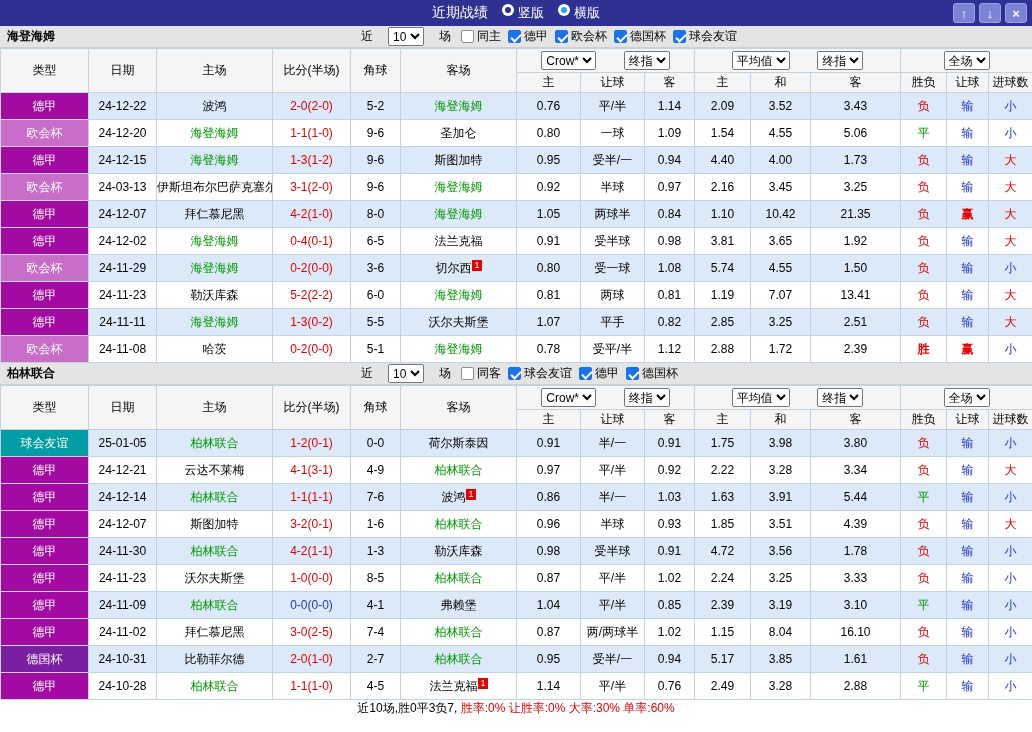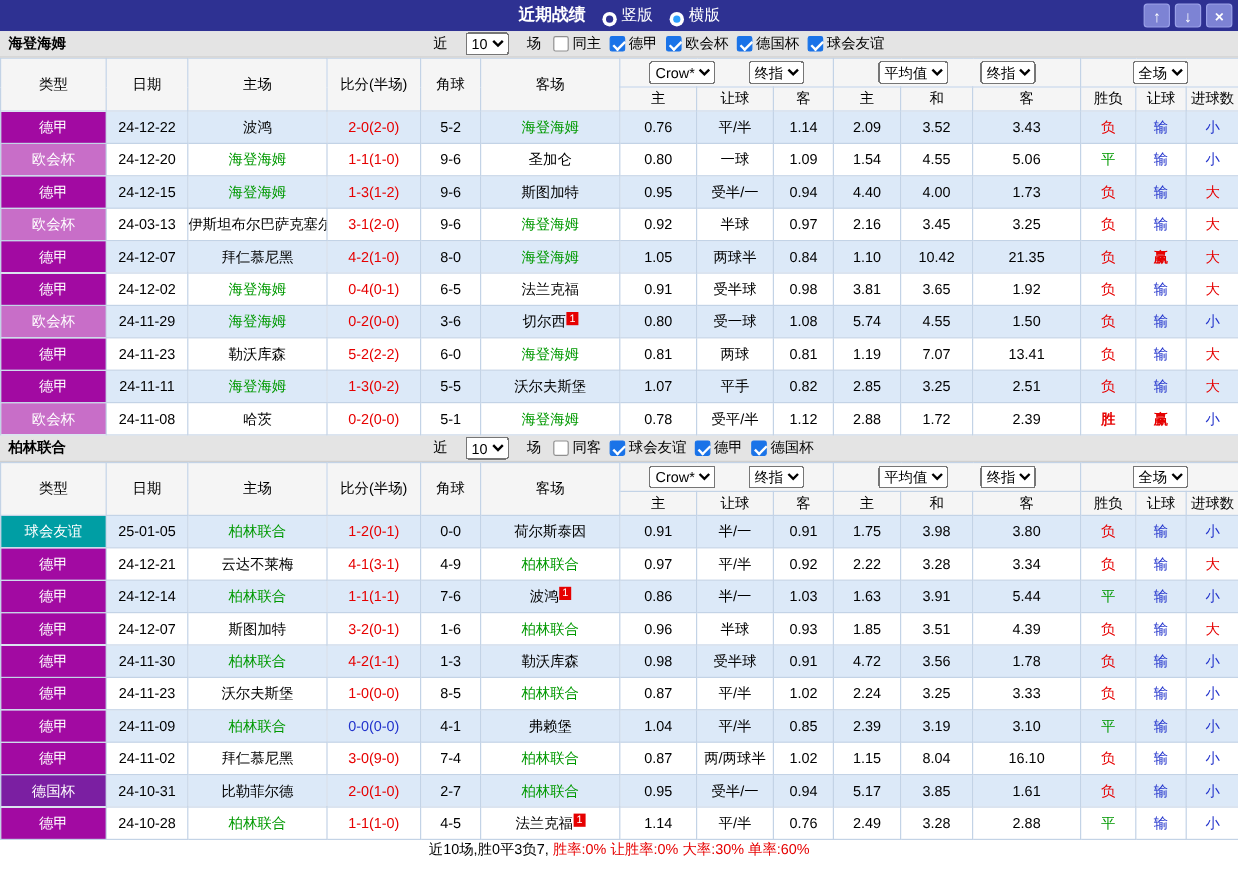--- a/index.html
+++ b/index.html
@@ -2,22 +2,22 @@
 <html><head>
 <meta charset="utf-8">
 <style>
   *{margin:0;padding:0;box-sizing:border-box}
   html,body{width:1032px;height:732px;overflow:hidden}
   body{font-family:"Liberation Sans","DejaVu Sans",sans-serif;font-size:12px;color:#000;background:#fff}
 
   
   .titlebar{height:26px;background:#2e3192;position:relative;color:#fff;display:flex;align-items:center}
   .tcluster{position:absolute;left:50%;top:0;height:26px;transform:translateX(-50%);display:flex;align-items:center;gap:14px;white-space:nowrap}
-  .title{font-weight:bold;font-size:14px}
-  .radio{display:inline-flex;align-items:flex-end;gap:4px;font-size:13px;cursor:pointer}
+  .title{font-weight:normal;font-size:14px}
+  .radio{display:inline-flex;align-items:flex-start;gap:4px;font-size:13px;cursor:pointer}
   .rd{width:12px;height:12px;border-radius:50%;background:#fff;position:relative;display:inline-block}
   .rd::after{content:"";position:absolute;inset:3px;border-radius:50%;background:#2e3192}
   .rd.on::after{background:#2ba0ff}
   .wbtns{position:absolute;right:5px;top:3px;display:flex;gap:4px}
   .wbtn{width:22px;height:20px;background:#7d83d4;border:1px solid #9aa0e8;color:#fff;display:flex;align-items:center;justify-content:center;font-size:13px;border-radius:3px;cursor:pointer;font-weight:bold}
 
   
   .secbar{height:22px;background:#e4e4e4;border-bottom:1px solid #cfcfcf;position:relative;display:flex;align-items:center;font-size:12px}
   .team{font-weight:bold;padding-left:7px}
   .filters{position:absolute;left:358px;display:flex;align-items:center;white-space:nowrap}
@@ -510,21 +510,21 @@
           <td>3.19</td>
           <td>3.10</td>
           <td class="t-green">平</td>
           <td class="t-blue">输</td>
           <td class="t-blue">小</td>
         </tr>
         <tr>
           <td class="type-cell" style="background: rgb(162, 10, 162);">德甲</td>
           <td>24-11-02</td>
           <td><span>拜仁慕尼黑</span></td>
-          <td class="t-red">3-0(9-0)</td>
+          <td class="t-red">3-0(2-5)</td>
           <td>7-4</td>
           <td><span class="t-green">柏林联合</span></td>
           <td>0.87</td>
           <td>两/两球半</td>
           <td>1.02</td>
           <td>1.15</td>
           <td>8.04</td>
           <td>16.10</td>
           <td class="t-red">负</td>
           <td class="t-blue">输</td>

